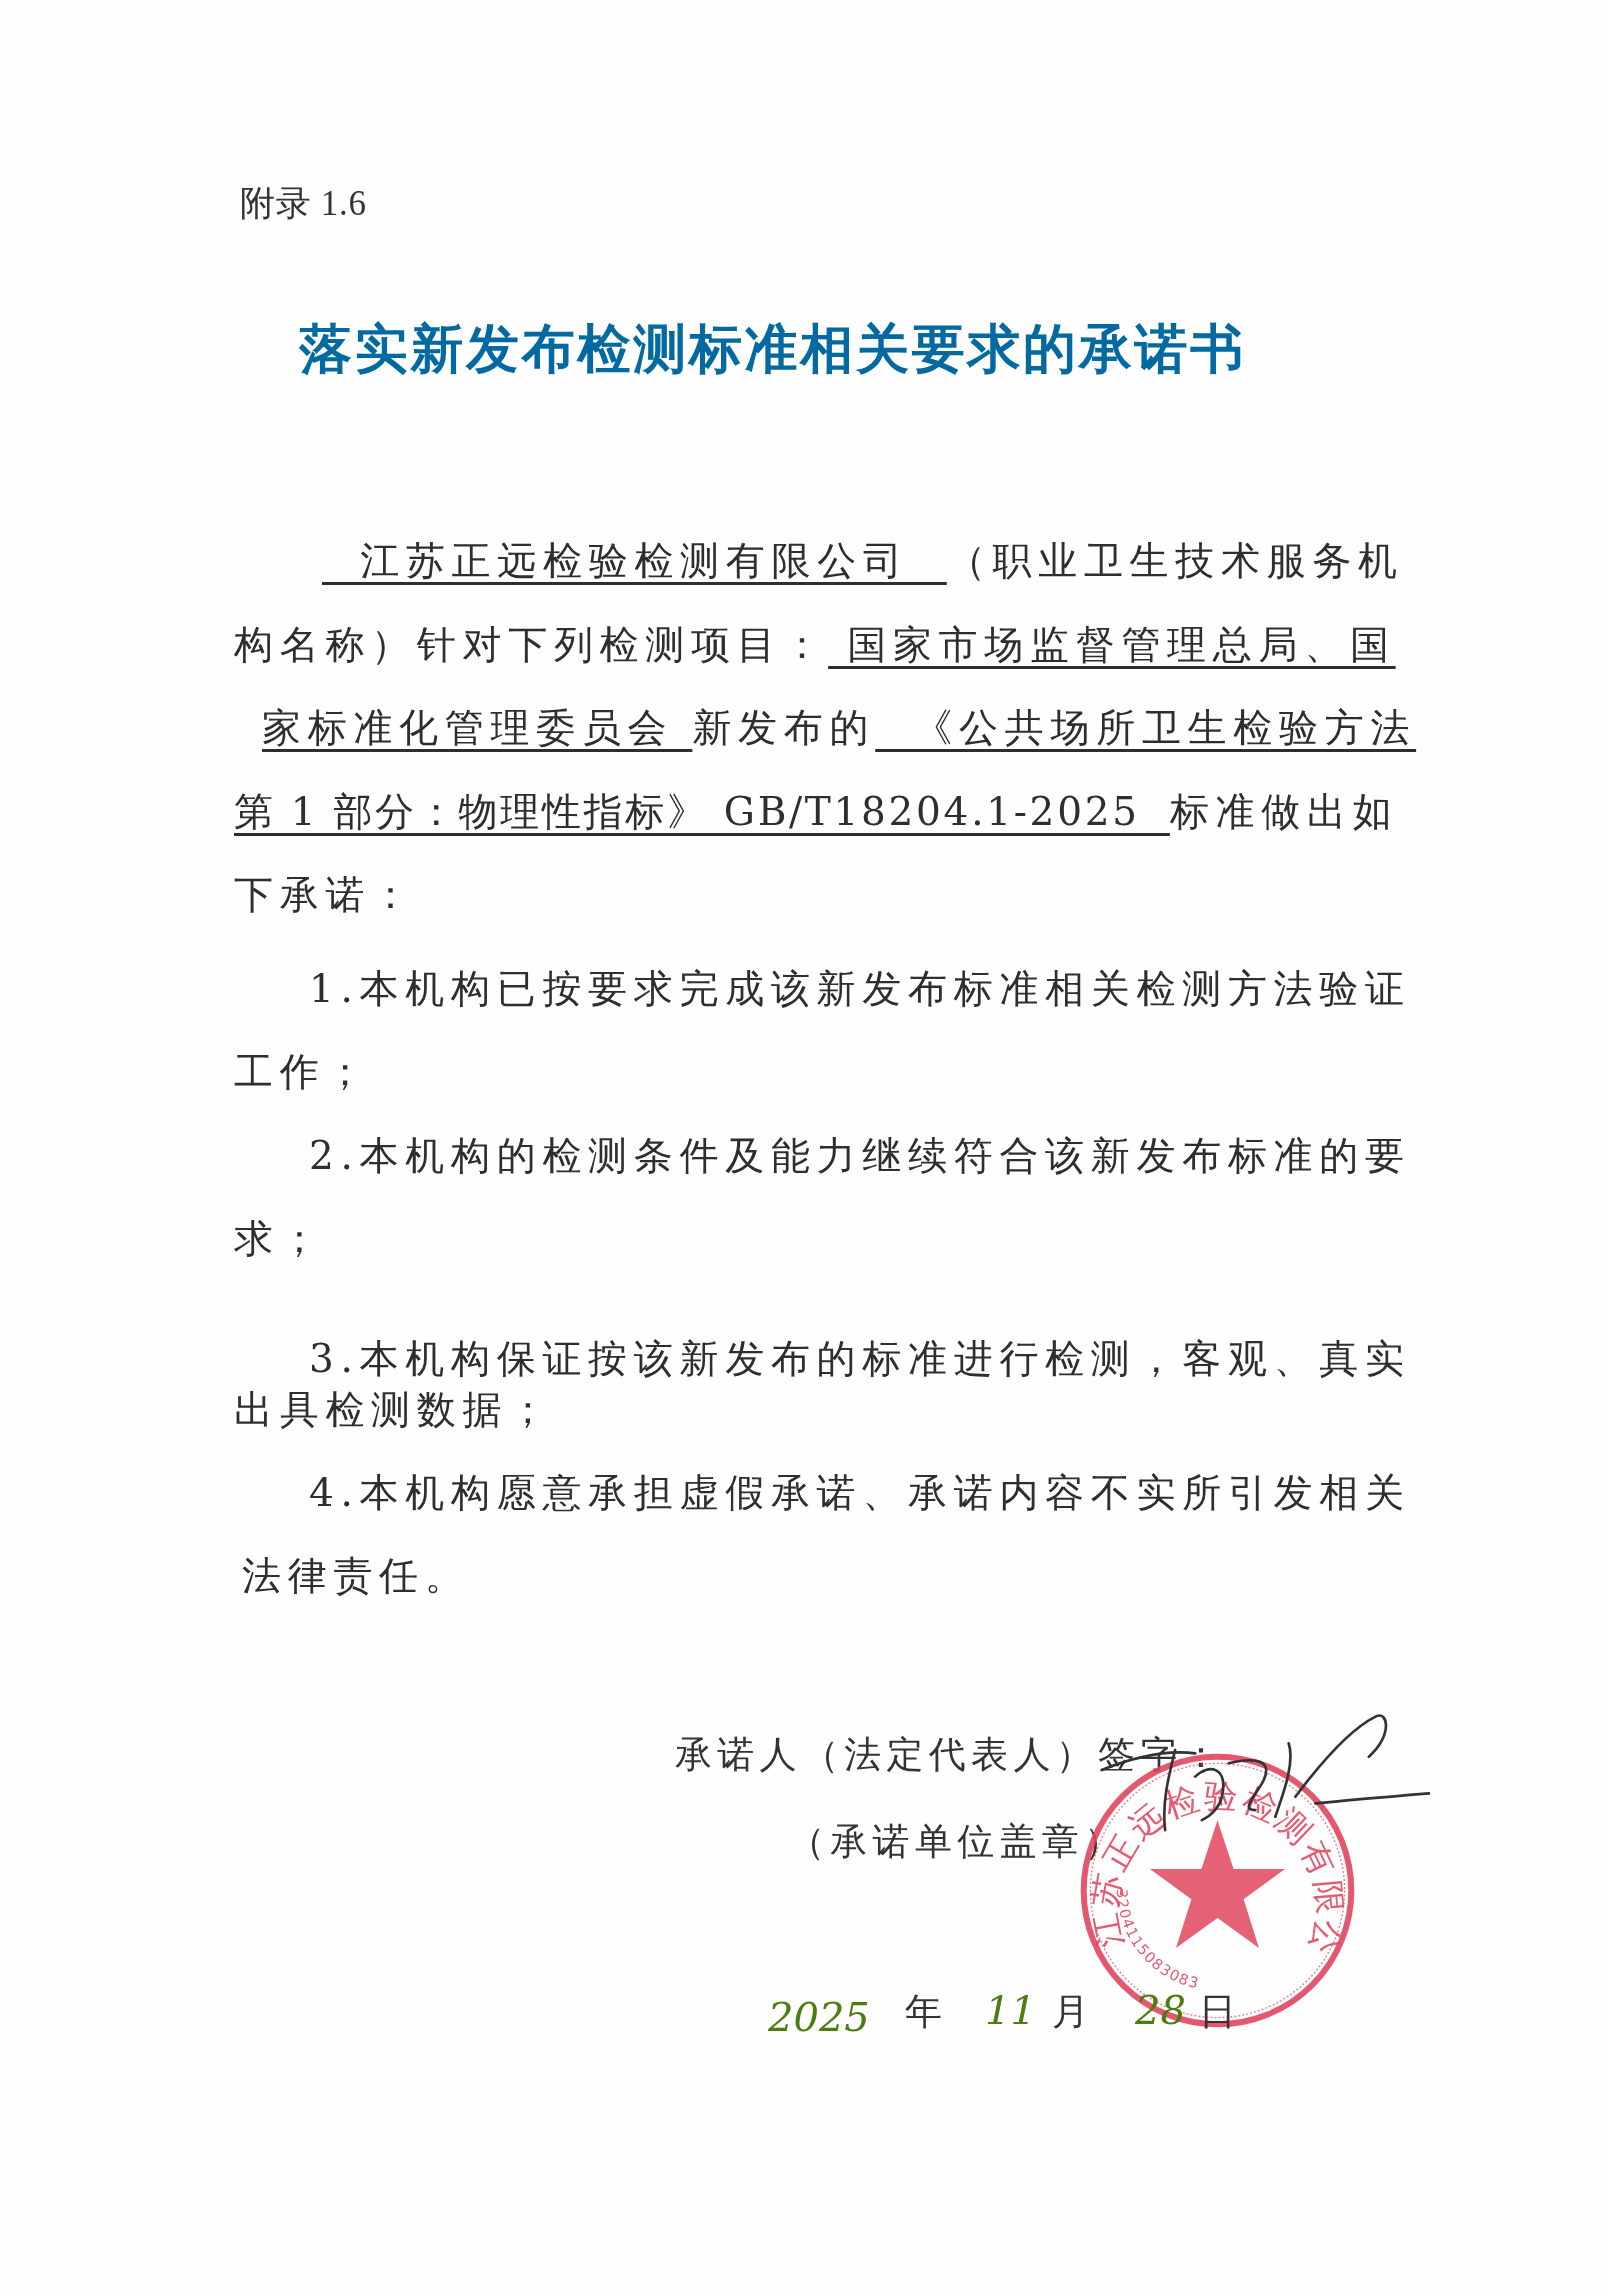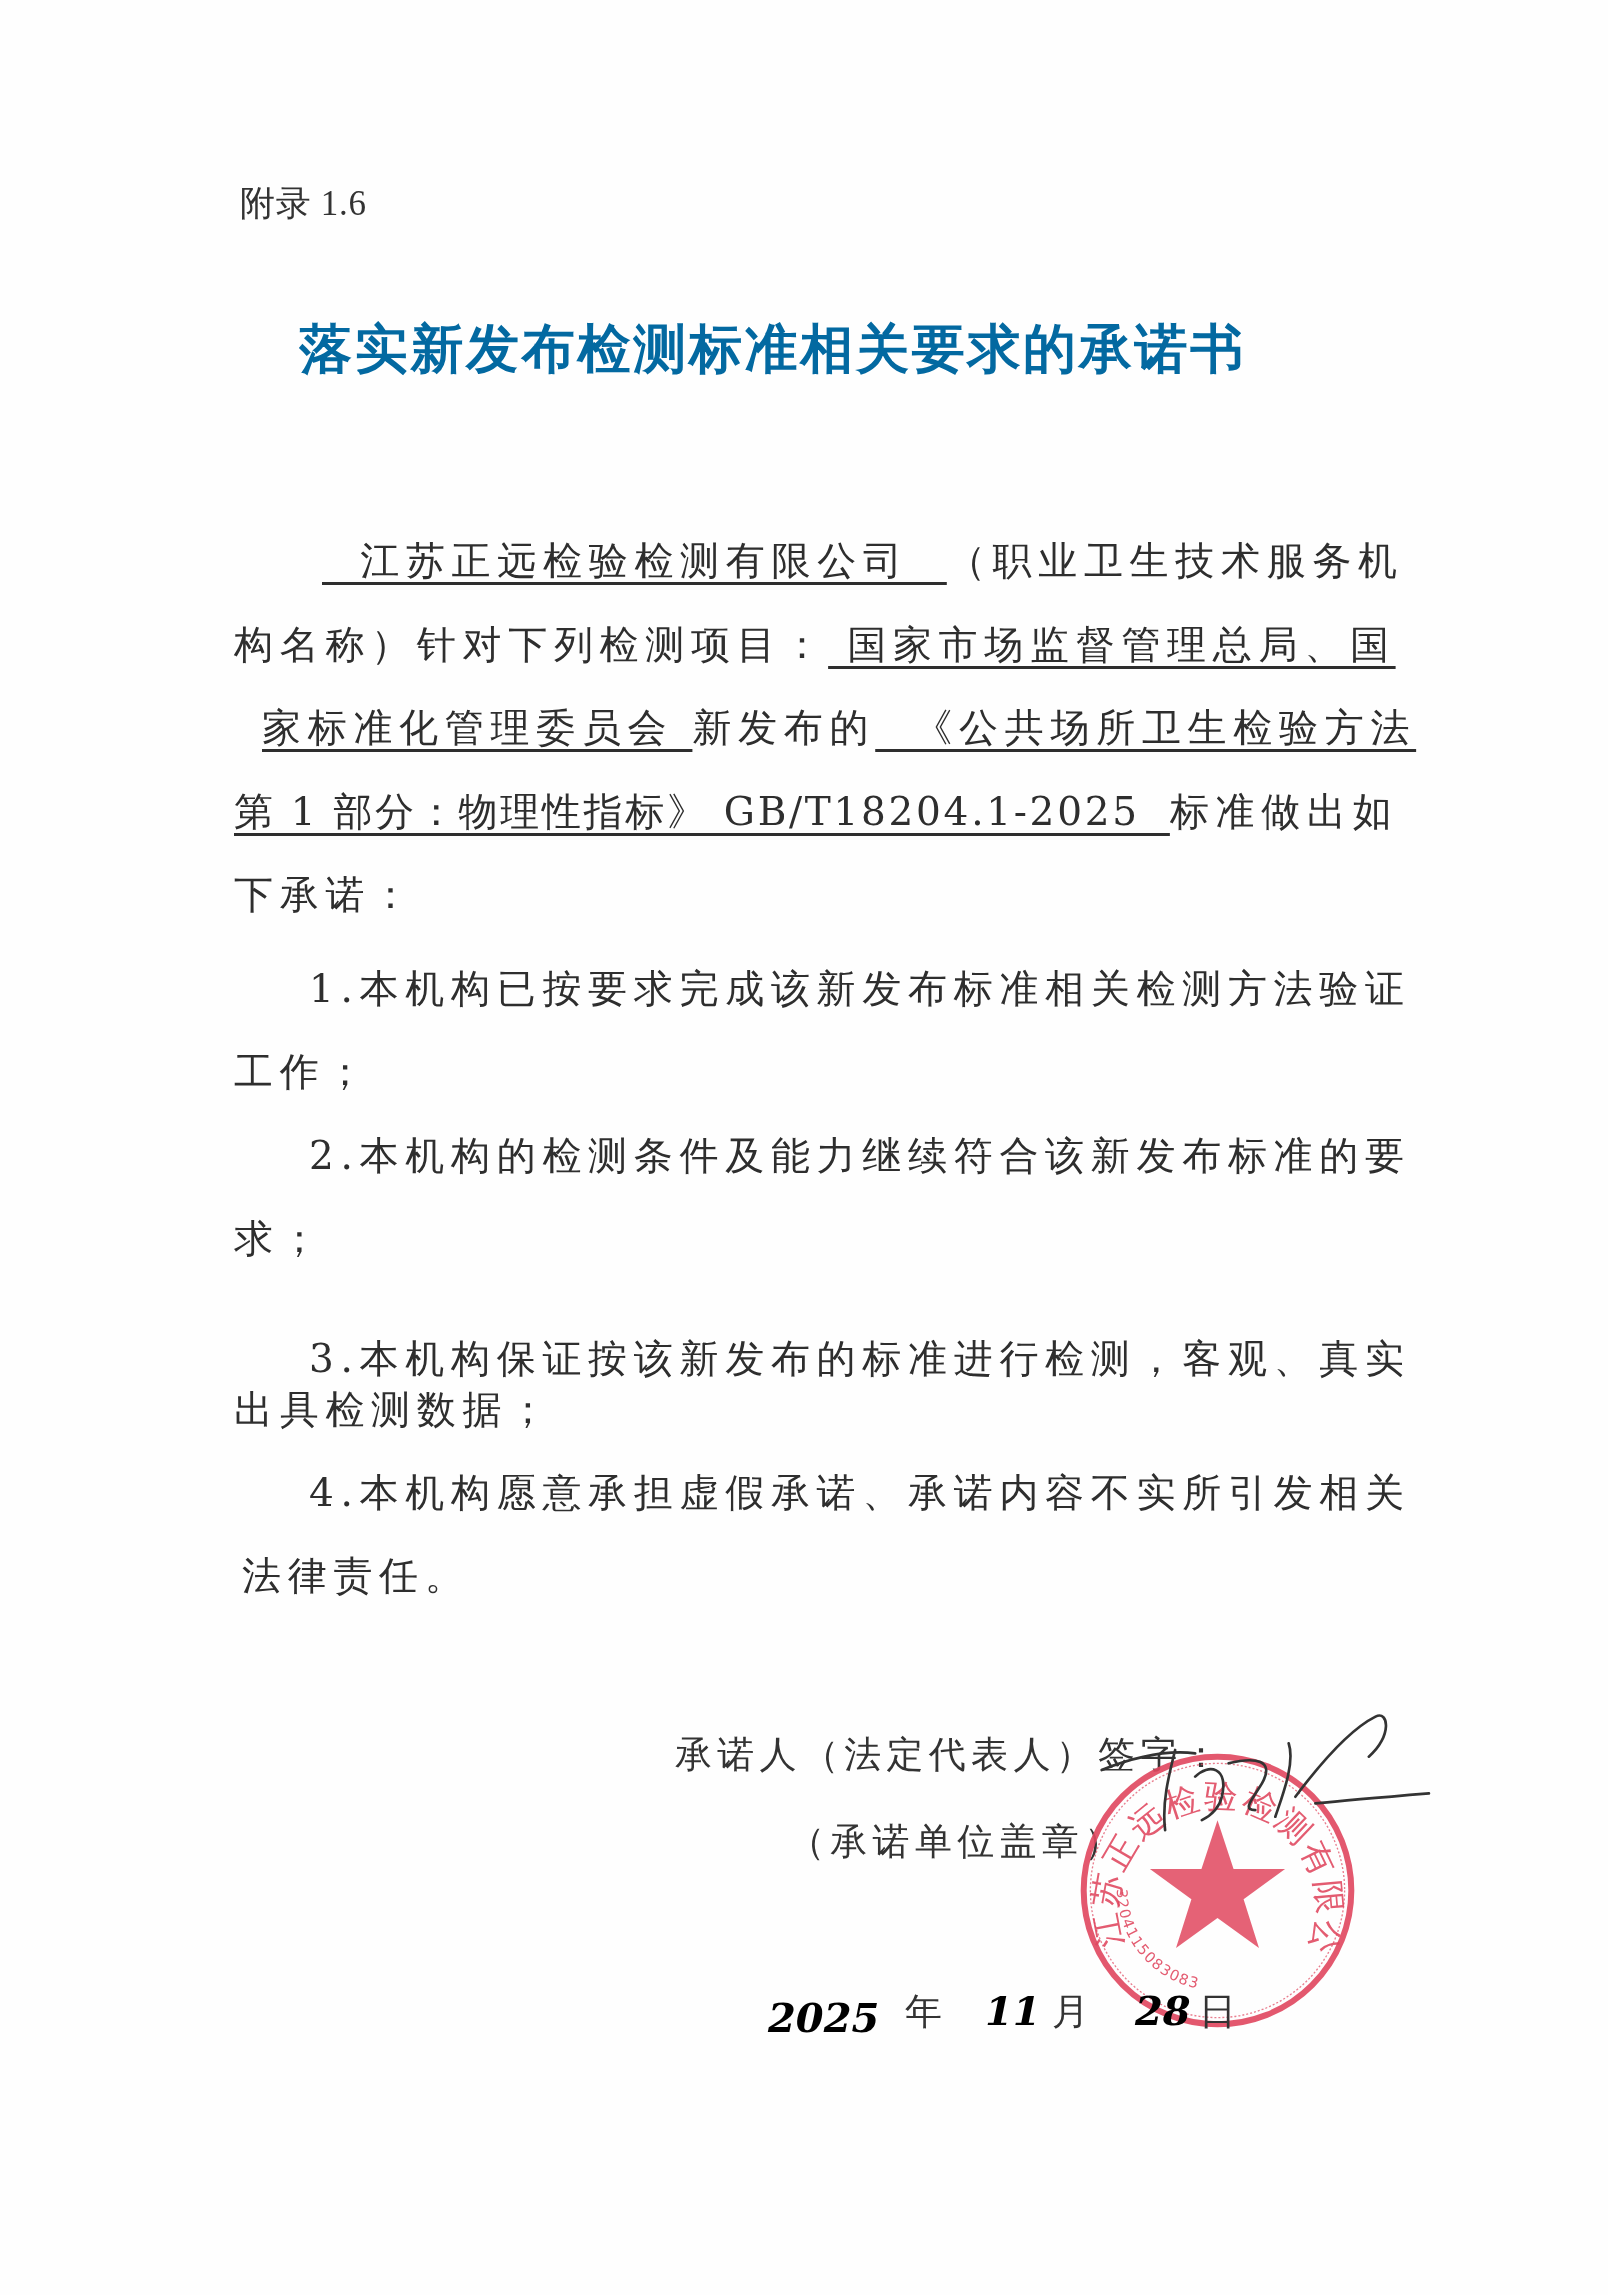--- a/index.html
+++ b/index.html
@@ -7,21 +7,21 @@
          font-family: "DejaVu Serif", "Liberation Serif", serif; color: #2a2a2a; }
   .page { position: absolute; left: 0; top: 0; width: 1609px; height: 2295px; background: #fefefe; }
   .appendix { position: absolute; left: 240px; top: 180px; font-family: Liberation Serif, serif;
               font-size: 35px; color: #333; letter-spacing: 0.7px; }
   .title { position: absolute; left: 299px; top: 314px; font-family: "DejaVu Sans", "Liberation Sans", sans-serif;
            font-size: 53px; font-weight: bold; color: #0369a1; letter-spacing: 2.7px; white-space: nowrap; }
   .line { position: absolute; white-space: nowrap; font-size: 39px; letter-spacing: 6.7px; color: #2e2e2e; }
   .u { text-decoration: underline; text-decoration-thickness: 2.7px; text-underline-offset: 8px; }
   .mono { font-family: "DejaVu Serif", serif; letter-spacing: 2.7px; }
   .sig { position: absolute; font-size: 37px; letter-spacing: 5.3px; color: #333; white-space: nowrap; }
-  .hand { position: absolute; font-family: "DejaVu Serif", serif; font-style: italic; color: #000000; font-size: 40px; font-weight: bold; }
+  .hand { position: absolute; font-family: "DejaVu Serif", serif; font-style: italic; color: #4d7c0f; font-size: 40px; }
   .stamp { position: absolute; left: 1077px; top: 1750px; width: 281px; height: 281px; }
 </style>
 </head>
 <body>
 
 <div class="page">
 
   <div class="appendix">附录 1.6</div>
 
   <div class="title">落实新发布检测标准相关要求的承诺书</div>

